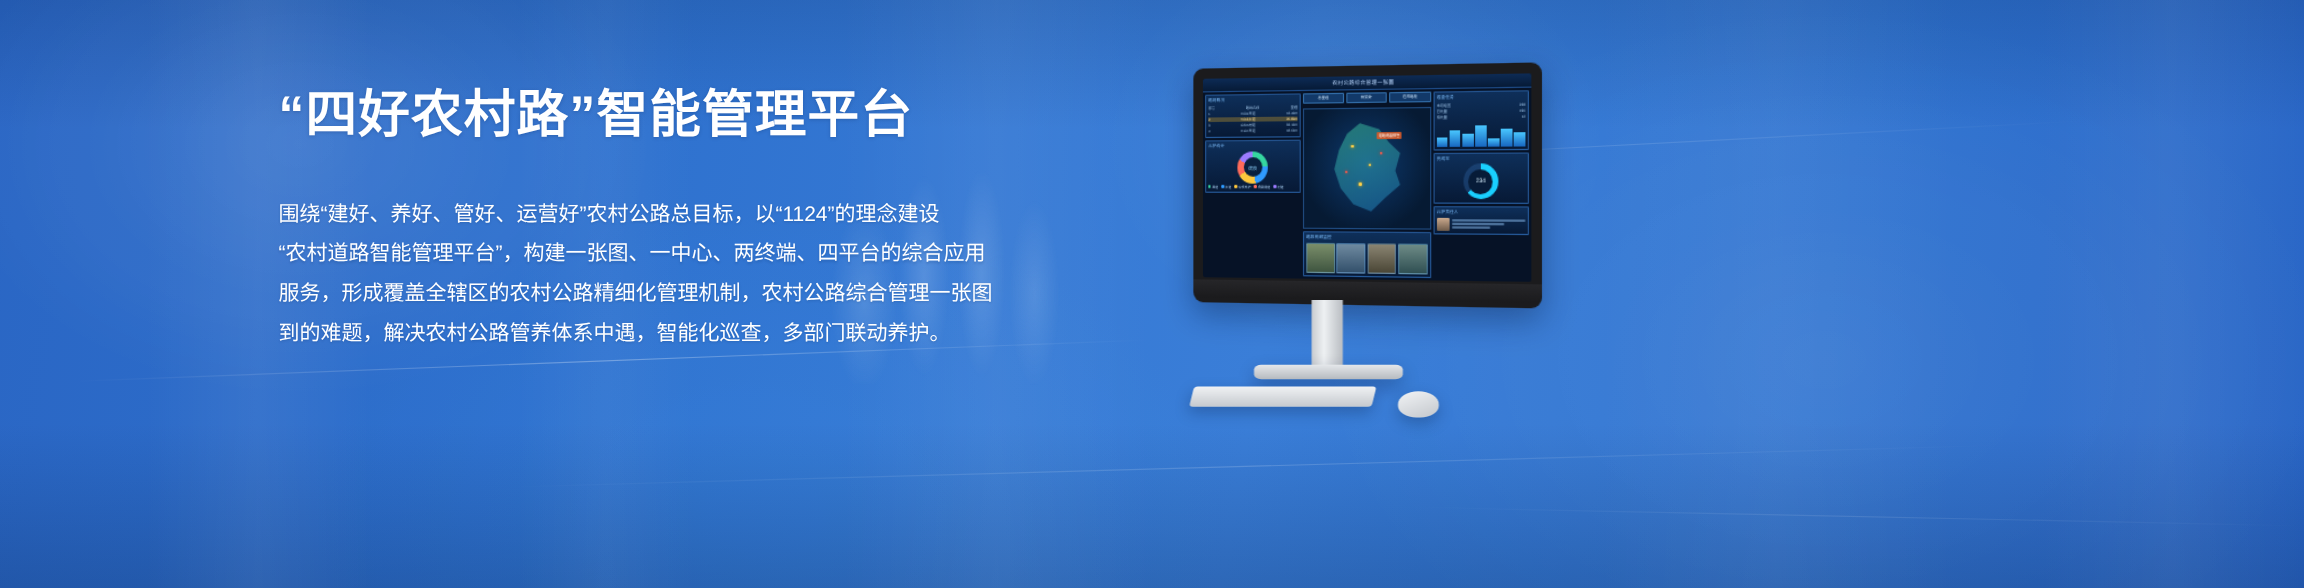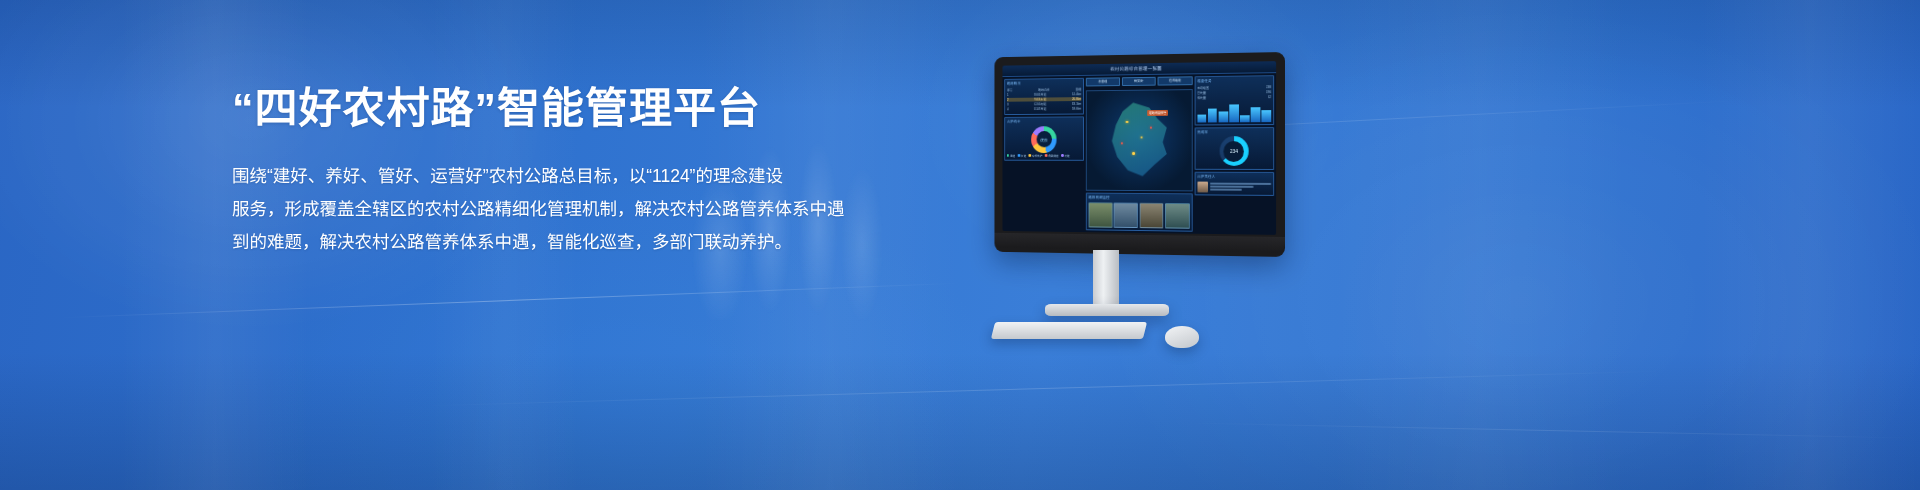--- a/index.html
+++ b/index.html
@@ -52,28 +52,28 @@
     position:absolute;left:690px;top:120px;width:230px;height:200px;
     background:
       radial-gradient(ellipse 40px 110px at 30px 130px, rgba(190,215,245,.20), rgba(190,215,245,0) 70%),
       radial-gradient(ellipse 30px 120px at 80px 110px, rgba(200,222,250,.20), rgba(200,222,250,0) 70%),
       radial-gradient(ellipse 28px 125px at 128px 108px, rgba(200,222,250,.19), rgba(200,222,250,0) 70%),
       radial-gradient(ellipse 30px 112px at 172px 125px, rgba(190,215,245,.17), rgba(190,215,245,0) 70%);
     filter:blur(1px);
   }
 
   
-  .copy{position:absolute;left:232px;top:80px;width:650px;}
+  .copy{position:absolute;left:232px;top:68px;width:650px;}
   .headline{
     margin:0;color:#ffffff;font-size:43px;line-height:56px;
     font-weight:700;letter-spacing:1px;white-space:nowrap;
     text-shadow:0 1px 3px rgba(10,40,90,.25);
   }
   .lede{
-    margin:24px 0 0 0;color:#ffffff;font-size:17.5px;line-height:33px;
+    margin:38px 0 0 0;color:#ffffff;font-size:17.5px;line-height:33px;
     text-align:justify;text-justify:inter-ideograph;
     text-shadow:0 1px 2px rgba(10,40,90,.22);
   }
   .lede .ln{display:block;}
   .lede .ln.just{text-align:justify;}
   .cta{
     display:inline-flex;align-items:center;justify-content:center;
     margin-top:26px;width:118px;height:38px;
     border:1px solid rgba(255,255,255,.92);border-radius:20px;
     color:#ffffff;font-size:15.5px;letter-spacing:1px;
@@ -228,21 +228,22 @@
   <div class="streak s2"></div>
   <div class="streak s3"></div>
   <div class="streak s4"></div>
 
   <div class="copy">
 
     <h1 class="headline">“四好农村路”智能管理平台</h1>
 
     <div class="lede">
       <span class="ln just">围绕“建好、养好、管好、运营好”农村公路总目标，以“1124”的理念建设</span>
-      <span class="ln just">服务，形成覆盖全辖区的农村公路精细化管理机制，解决农村公路管养体系中遇</span>
+      <span class="ln just">“农村道路智能管理平台”，构建一张图、一中心、两终端、四平台的综合应用</span>
+      <span class="ln just">服务，形成覆盖全辖区的农村公路精细化管理机制，农村公路综合管理一张图</span>
       <span class="ln">到的难题，解决农村公路管养体系中遇，智能化巡查，多部门联动养护。</span>
     </div>
 
   </div>
 
   <div class="device">
 
     <div class="monitor">
       <div class="screen">
 

